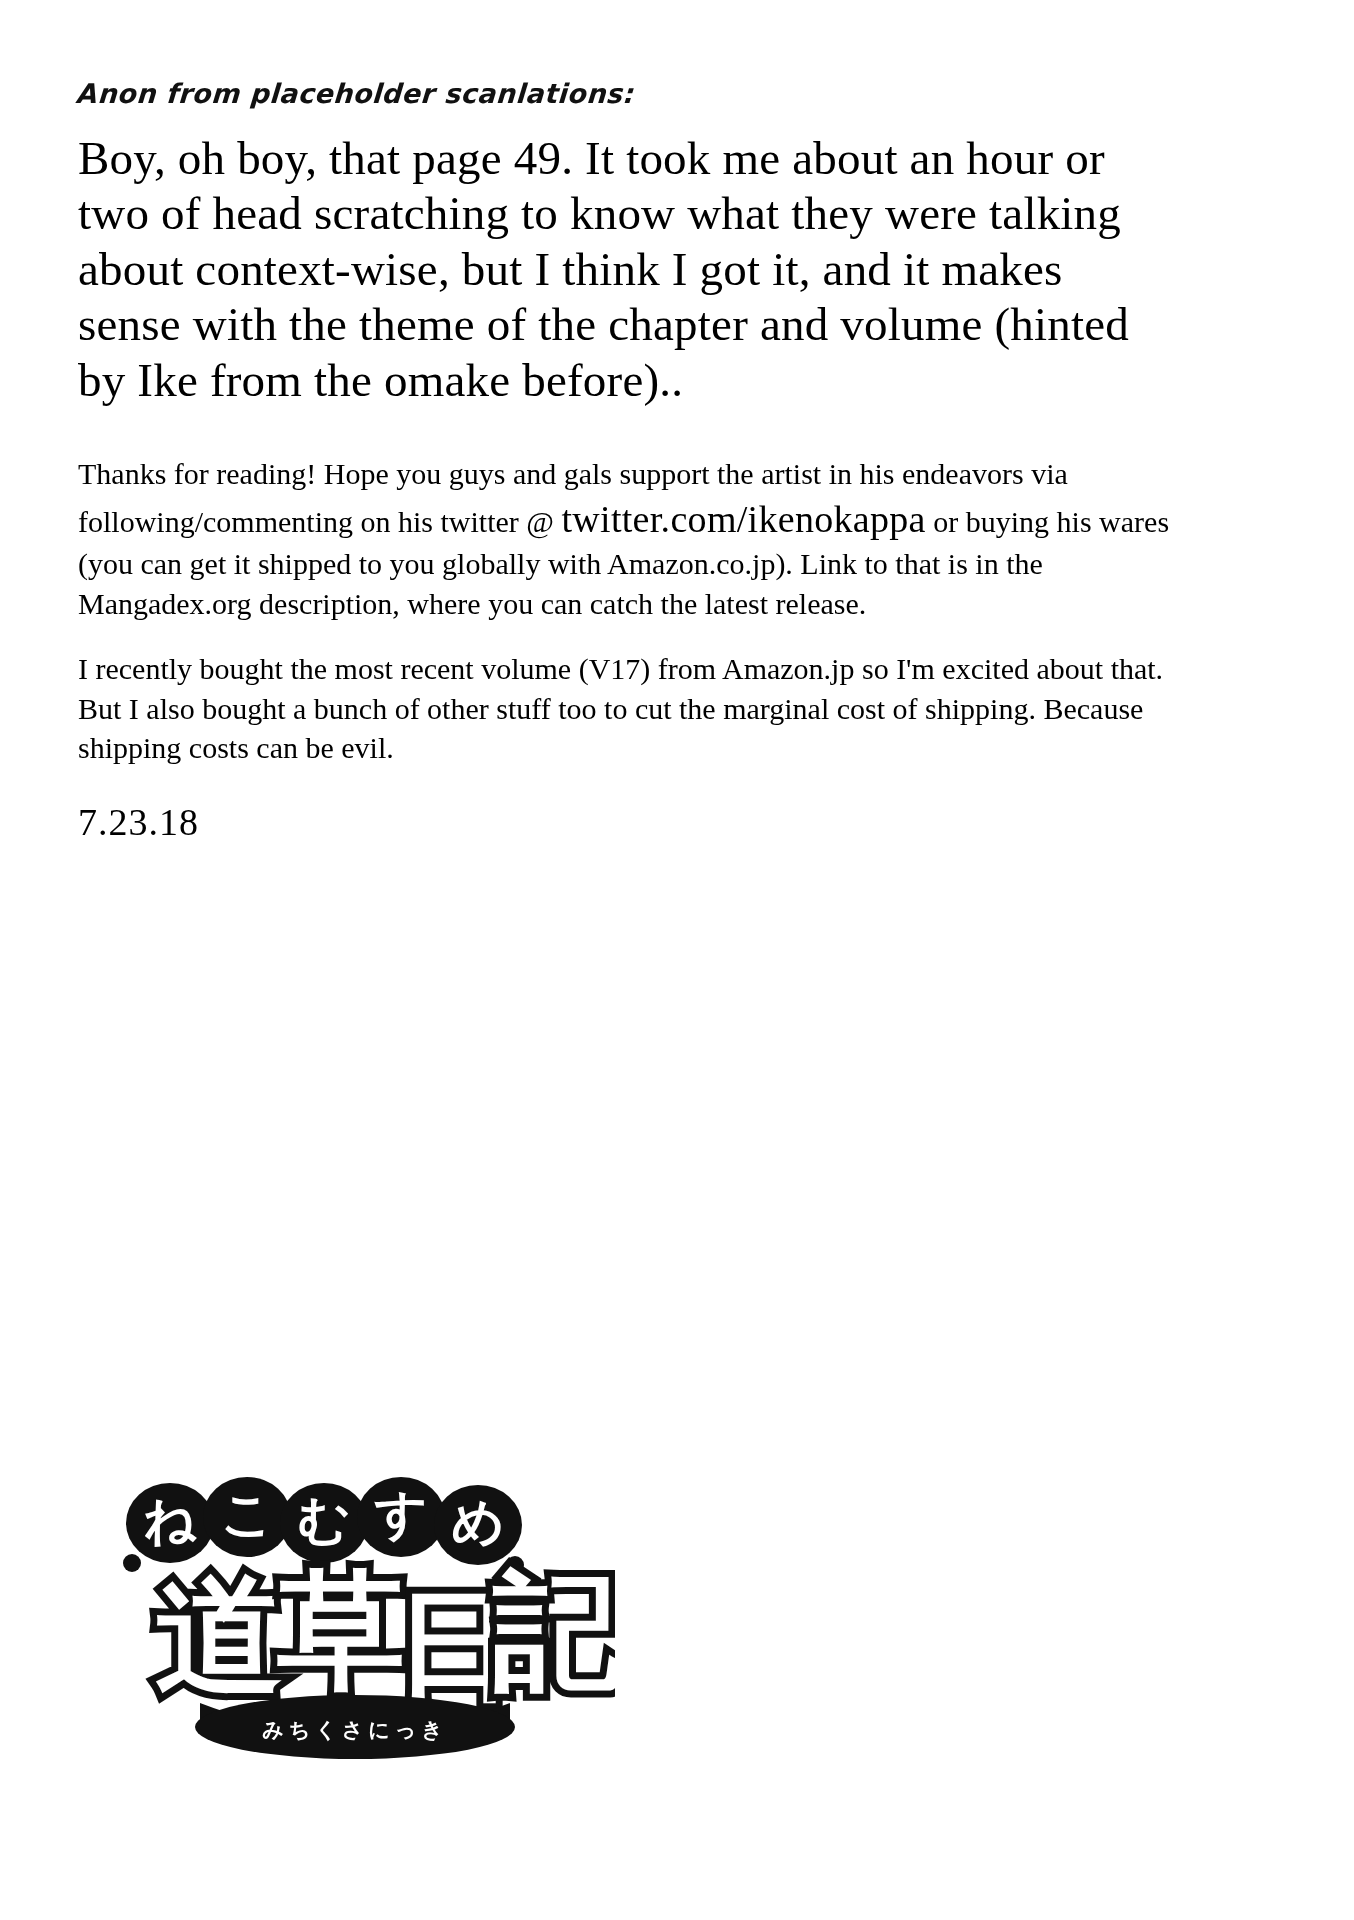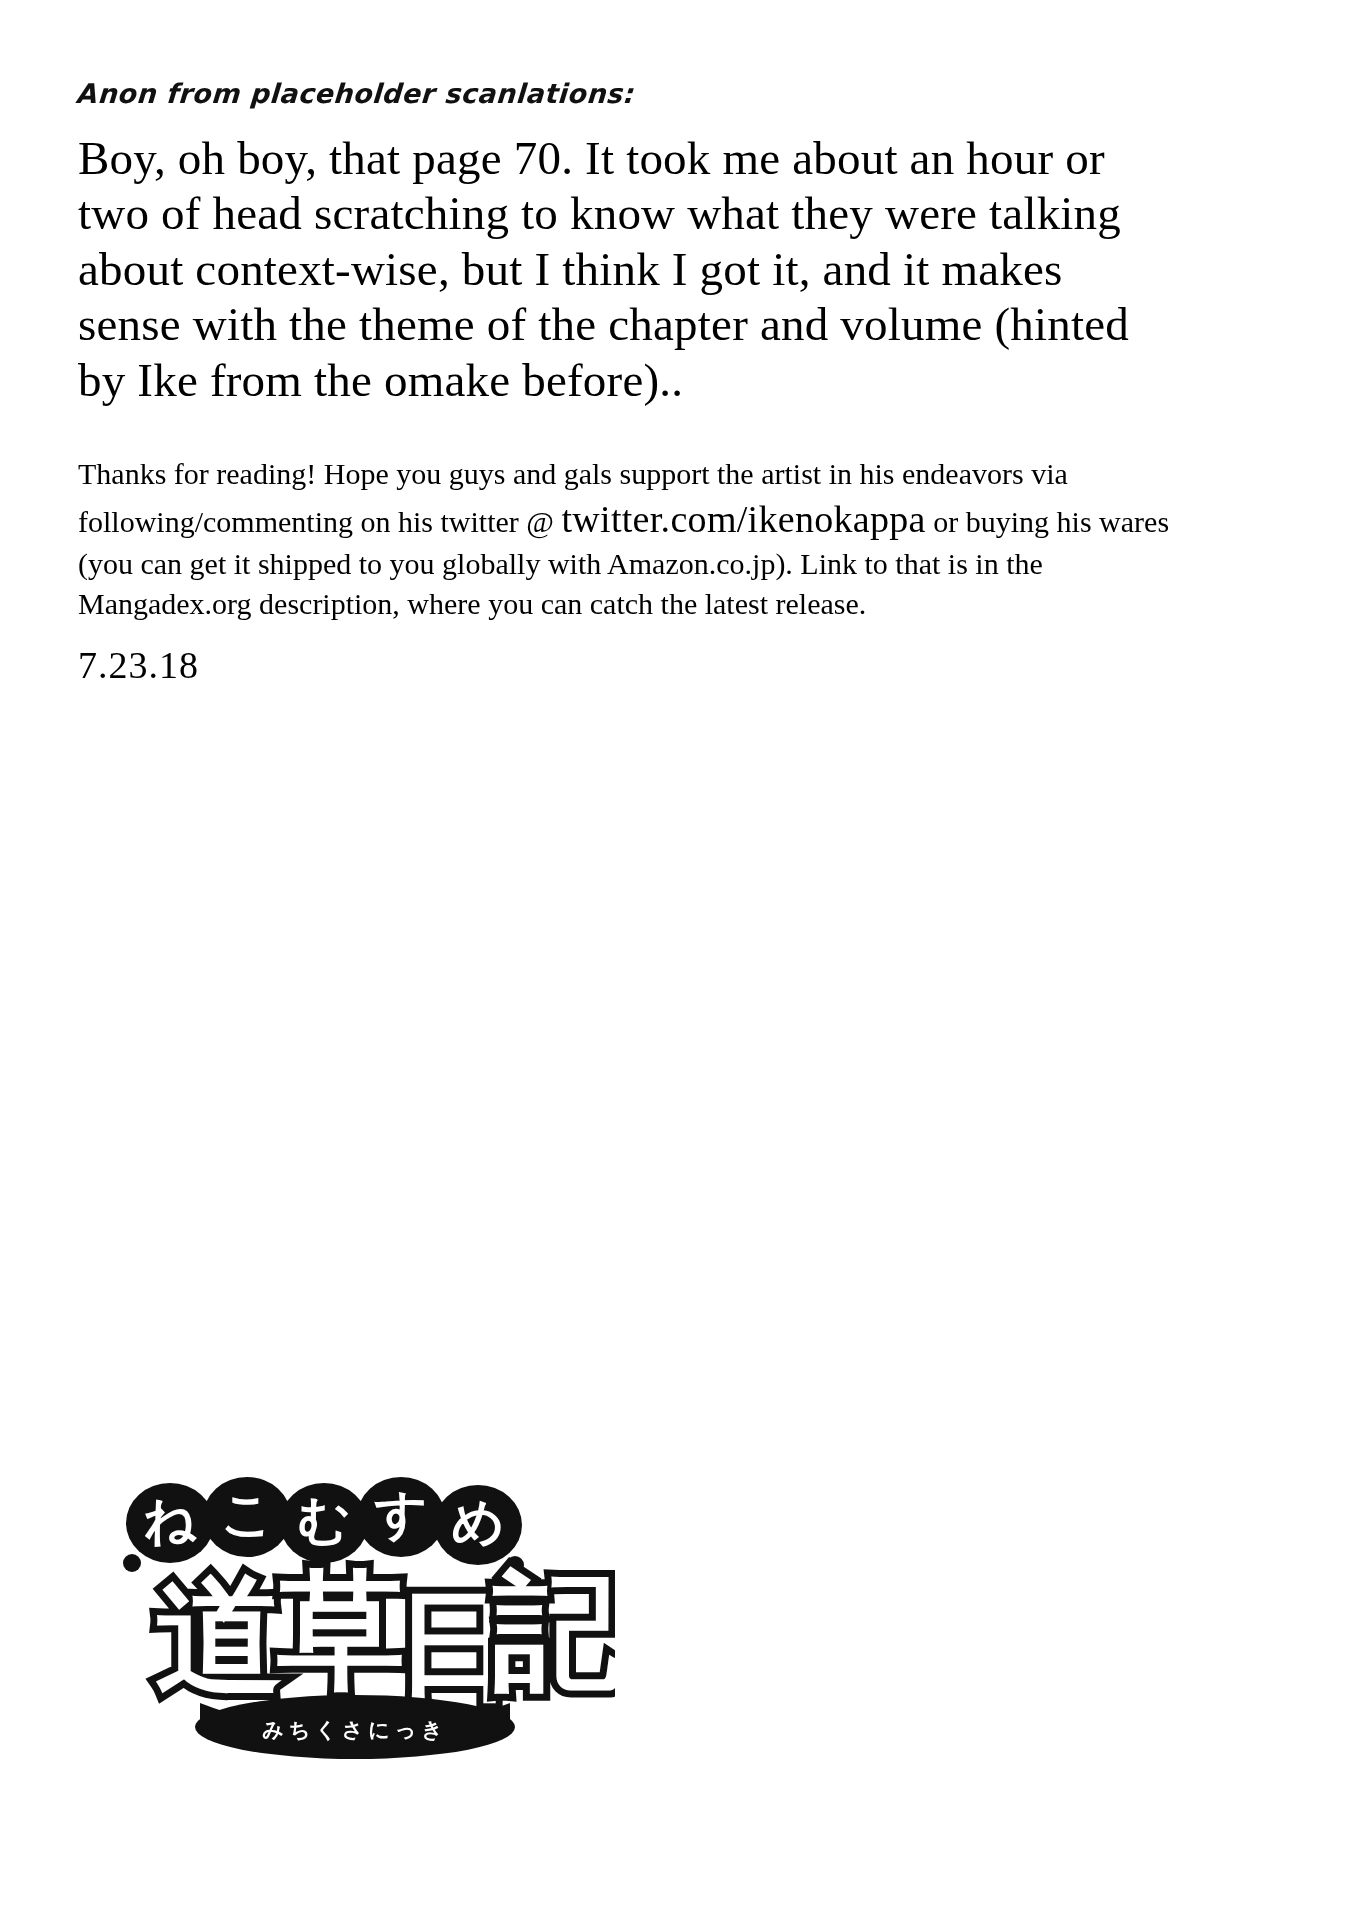--- a/index.html
+++ b/index.html
@@ -51,21 +51,21 @@
     max-width: 1090px;
   }
 
   .para {
     font-family: "Liberation Serif", serif;
     font-size: 30px;
     line-height: 1.32;
     margin: 0 0 32px 0;
     max-width: 1115px;
   }
-  .para.tight { margin-bottom: 20px; }
+  .para.tight { margin-bottom: 26px; }
 
   .twitter-handle {
     font-size: 38px;
     letter-spacing: 0.3px;
   }
 
   .date {
     font-family: "Liberation Serif", serif;
     font-size: 38px;
     letter-spacing: 1px;
@@ -89,24 +89,25 @@
 </style>
 </head>
 <body>
 
 <div class="page">
 
   <div class="content">
 
     <div class="credit">Anon from placeholder scanlations:</div>
 
-    <p class="headline">Boy, oh boy, that page 70. It took me about an hour or two of head scratching to know what they were talking about context-wise, but I think I got it, and it makes sense with the theme of the chapter and volume (hinted by Ike from the omake before)..</p>
+    <p class="headline">Boy, oh boy, that page 49. It took me about an hour or two of head scratching to know what they were talking about context-wise, but I think I got it, and it makes sense with the theme of the chapter and volume (hinted by Ike from the omake before)..</p>
 
     <p class="para tight"><span>Thanks for reading! Hope you guys and gals support the artist in his endeavors via following/commenting on his twitter @ </span><span class="twitter-handle">twitter.com/ikenokappa</span><span> or buying his wares (you can get it shipped to you globally with Amazon.co.jp). Link to that is in the Mangadex.org description, where you can catch the latest release.</span></p>
 
+    <p class="para">I recently bought the most recent volume (V17) from Amazon.jp so I'm excited about that. But I also bought a bunch of other stuff too to cut the marginal cost of shipping. Because shipping costs can be evil.</p>
 
 
     <p class="date">7.23.18</p>
 
   </div>
 
   <div class="logo">
     <svg width="520" height="285" viewBox="0 0 520 285" xmlns="http://www.w3.org/2000/svg">
 
       <g>

